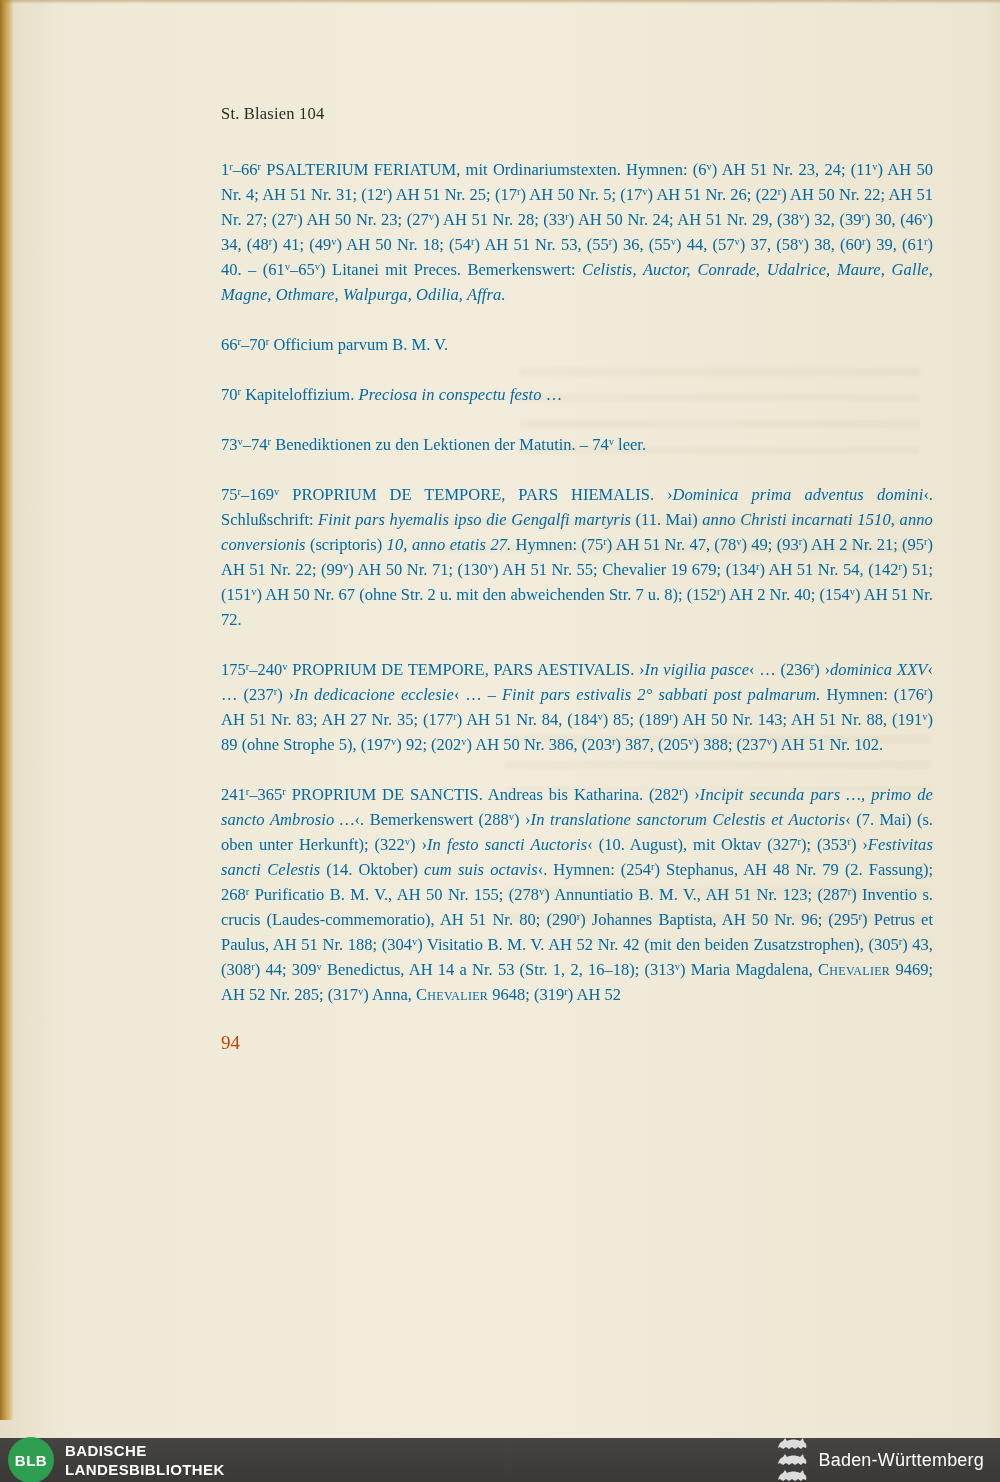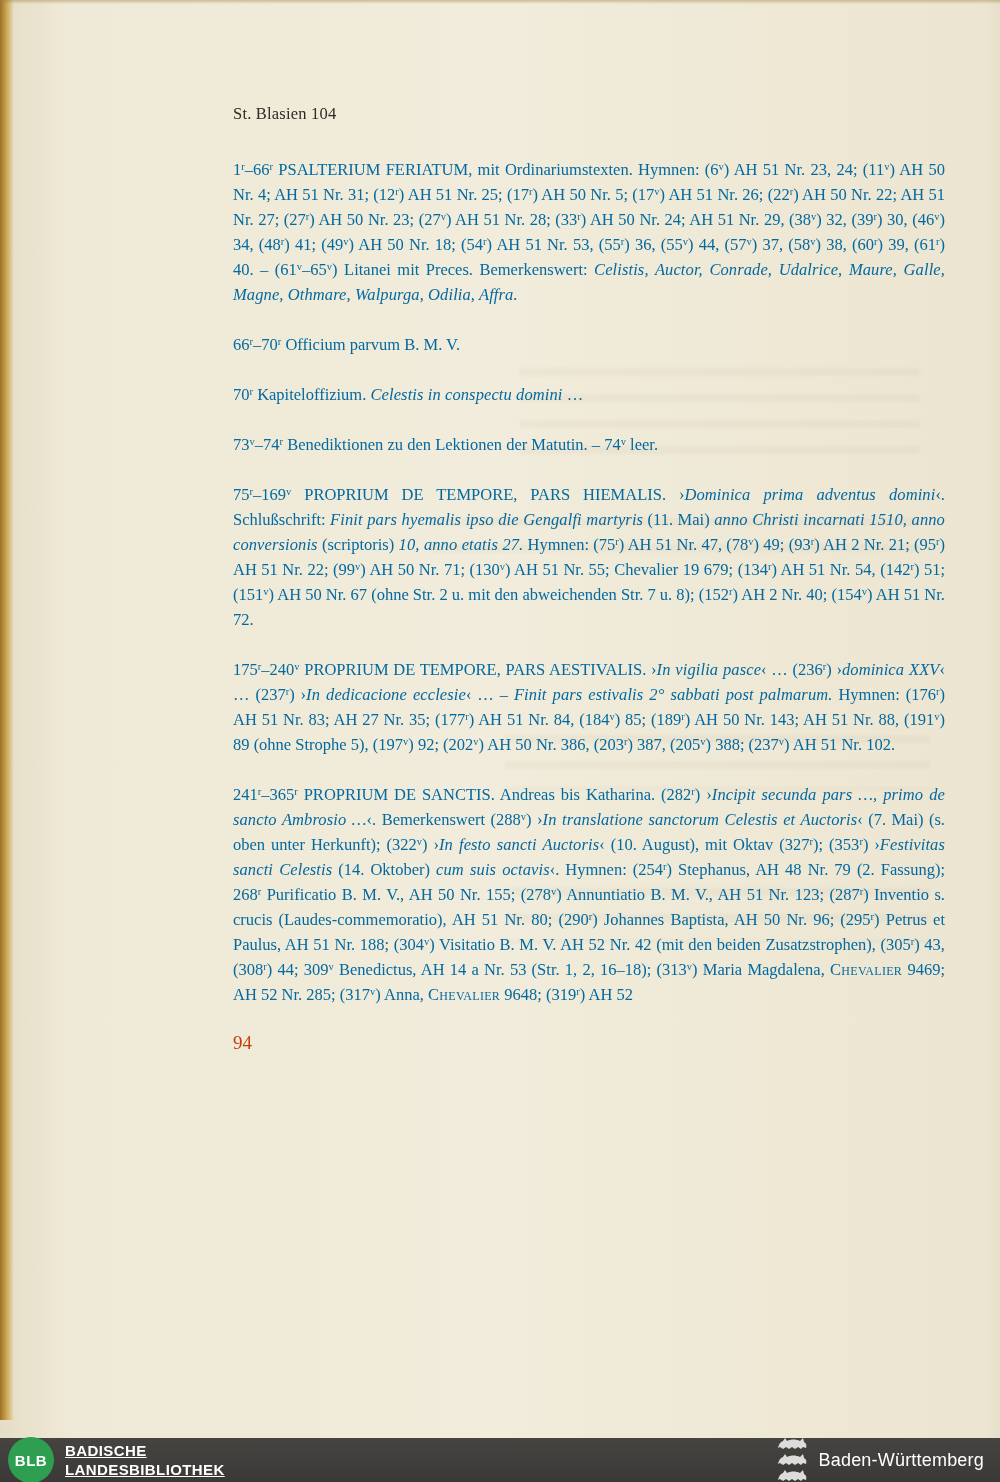--- a/index.html
+++ b/index.html
@@ -19,21 +19,20 @@
   }
   
   .bleed {
     position:absolute; z-index:0; pointer-events:none; opacity:.45;
     background: repeating-linear-gradient(180deg, rgba(115,100,70,0.10) 0 8px, rgba(115,100,70,0) 8px 26px);
     filter: blur(1.6px);
   }
   .content {
     position:absolute; left:221px; top:104px; width:712px; z-index:2;
     color:#2f2b24;
-    margin-left:12px;
   }
   .page-header {
     font-size:16.5px; letter-spacing:0.2px; margin-bottom:33px; color:#2f2b24;
   }
   .entry {
     margin:0 0 25px 0; text-align:justify; font-size:16.5px; line-height:25px;
     color:#0369a1;
   }
   .entry sup { font-size:10.5px; line-height:0; vertical-align:5px; }
   .entry i { letter-spacing:0.1px; }
@@ -45,41 +44,41 @@
     background: linear-gradient(180deg, #454441 0%, #3a3937 100%);
     display:flex; align-items:center; color:#ffffff;
     font-family:"Liberation Sans", sans-serif;
   }
   .blb-badge {
     width:46px; height:46px; border-radius:50%; background:#2e9e51;
     display:flex; align-items:center; justify-content:center;
     font-weight:bold; font-size:15px; color:#ffffff; margin-left:8px;
     letter-spacing:0.5px; flex:0 0 auto;
   }
-  .lib-name { margin-left:11px; font-weight:bold; font-size:15px; line-height:19px; letter-spacing:0.4px;text-decoration:underline; }
+  .lib-name { margin-left:11px; font-weight:bold; font-size:15px; line-height:19px; letter-spacing:0.4px; }
   .footer-right { margin-left:auto; display:flex; align-items:center; gap:9px; margin-right:16px; }
   .bw-emblem { display:block; flex:0 0 auto; }
   .bw-label { font-size:18px; letter-spacing:0.2px; }
 </style>
 </head>
 <body>
 
 <div class="scan-edge-left"></div>
 <div class="scan-edge-top"></div>
 <div class="bleed" style="left:520px; top:368px; width:400px; height:88px;"></div>
 <div class="bleed" style="left:430px; top:518px; width:490px; height:48px;"></div>
 <div class="bleed" style="left:505px; top:735px; width:425px; height:55px;"></div>
 <div class="bleed" style="left:505px; top:888px; width:425px; height:55px;"></div>
 
 <div class="content">
   <div class="page-header">St. Blasien 104</div>
   <div id="paragraphs">
       <p class="entry">1<sup>r</sup>–66<sup>r</sup> PSALTERIUM FERIATUM, mit Ordinariumstexten. Hymnen: (6<sup>v</sup>) AH 51 Nr. 23, 24; (11<sup>v</sup>) AH 50 Nr. 4; AH 51 Nr. 31; (12<sup>r</sup>) AH 51 Nr. 25; (17<sup>r</sup>) AH 50 Nr. 5; (17<sup>v</sup>) AH 51 Nr. 26; (22<sup>r</sup>) AH 50 Nr. 22; AH 51 Nr. 27; (27<sup>r</sup>) AH 50 Nr. 23; (27<sup>v</sup>) AH 51 Nr. 28; (33<sup>r</sup>) AH 50 Nr. 24; AH 51 Nr. 29, (38<sup>v</sup>) 32, (39<sup>r</sup>) 30, (46<sup>v</sup>) 34, (48<sup>r</sup>) 41; (49<sup>v</sup>) AH 50 Nr. 18; (54<sup>r</sup>) AH 51 Nr. 53, (55<sup>r</sup>) 36, (55<sup>v</sup>) 44, (57<sup>v</sup>) 37, (58<sup>v</sup>) 38, (60<sup>r</sup>) 39, (61<sup>r</sup>) 40. – (61<sup>v</sup>–65<sup>v</sup>) Litanei mit Preces. Bemerkenswert: <i>Celistis, Auctor, Conrade, Udalrice, Maure, Galle, Magne, Othmare, Walpurga, Odilia, Affra.</i></p>
       <p class="entry">66<sup>r</sup>–70<sup>r</sup> Officium parvum B. M. V.</p>
-      <p class="entry">70<sup>r</sup> Kapiteloffizium. <i>Celestis in conspectu domini</i> …</p>
+      <p class="entry">70<sup>r</sup> Kapiteloffizium. <i>Preciosa in conspectu festo</i> …</p>
       <p class="entry">73<sup>v</sup>–74<sup>r</sup> Benediktionen zu den Lektionen der Matutin. – 74<sup>v</sup> leer.</p>
       <p class="entry">75<sup>r</sup>–169<sup>v</sup> PROPRIUM DE TEMPORE, PARS HIEMALIS. ›<i>Dominica prima adventus domini</i>‹. Schlußschrift: <i>Finit pars hyemalis ipso die Gengalfi martyris</i> (11. Mai) <i>anno Christi incarnati 1510, anno conversionis</i> (scriptoris) <i>10, anno etatis 27.</i> Hymnen: (75<sup>r</sup>) AH 51 Nr. 47, (78<sup>v</sup>) 49; (93<sup>r</sup>) AH 2 Nr. 21; (95<sup>r</sup>) AH 51 Nr. 22; (99<sup>v</sup>) AH 50 Nr. 71; (130<sup>v</sup>) AH 51 Nr. 55; Chevalier 19 679; (134<sup>r</sup>) AH 51 Nr. 54, (142<sup>r</sup>) 51; (151<sup>v</sup>) AH 50 Nr. 67 (ohne Str. 2 u. mit den abweichenden Str. 7 u. 8); (152<sup>r</sup>) AH 2 Nr. 40; (154<sup>v</sup>) AH 51 Nr. 72.</p>
       <p class="entry">175<sup>r</sup>–240<sup>v</sup> PROPRIUM DE TEMPORE, PARS AESTIVALIS. ›<i>In vigilia pasce</i>‹ … (236<sup>r</sup>) ›<i>dominica XXV</i>‹ … (237<sup>r</sup>) ›<i>In dedicacione ecclesie</i>‹ … – <i>Finit pars estivalis 2° sabbati post palmarum.</i> Hymnen: (176<sup>r</sup>) AH 51 Nr. 83; AH 27 Nr. 35; (177<sup>r</sup>) AH 51 Nr. 84, (184<sup>v</sup>) 85; (189<sup>r</sup>) AH 50 Nr. 143; AH 51 Nr. 88, (191<sup>v</sup>) 89 (ohne Strophe 5), (197<sup>v</sup>) 92; (202<sup>v</sup>) AH 50 Nr. 386, (203<sup>r</sup>) 387, (205<sup>v</sup>) 388; (237<sup>v</sup>) AH 51 Nr. 102.</p>
       <p class="entry">241<sup>r</sup>–365<sup>r</sup> PROPRIUM DE SANCTIS. Andreas bis Katharina. (282<sup>r</sup>) ›<i>Incipit secunda pars …, primo de sancto Ambrosio …</i>‹. Bemerkenswert (288<sup>v</sup>) ›<i>In translatione sanctorum Celestis et Auctoris</i>‹ (7. Mai) (s. oben unter Herkunft); (322<sup>v</sup>) ›<i>In festo sancti Auctoris</i>‹ (10. August), mit Oktav (327<sup>r</sup>); (353<sup>r</sup>) ›<i>Festivitas sancti Celestis</i> (14. Oktober) <i>cum suis octavis</i>‹. Hymnen: (254<sup>r</sup>) Stephanus, AH 48 Nr. 79 (2. Fassung); 268<sup>r</sup> Purificatio B. M. V., AH 50 Nr. 155; (278<sup>v</sup>) Annuntiatio B. M. V., AH 51 Nr. 123; (287<sup>r</sup>) Inventio s. crucis (Laudes-commemoratio), AH 51 Nr. 80; (290<sup>r</sup>) Johannes Baptista, AH 50 Nr. 96; (295<sup>r</sup>) Petrus et Paulus, AH 51 Nr. 188; (304<sup>v</sup>) Visitatio B. M. V. AH 52 Nr. 42 (mit den beiden Zusatzstrophen), (305<sup>r</sup>) 43, (308<sup>r</sup>) 44; 309<sup>v</sup> Benedictus, AH 14 a Nr. 53 (Str. 1, 2, 16–18); (313<sup>v</sup>) Maria Magdalena, <span class="sc">Chevalier</span> 9469; AH 52 Nr. 285; (317<sup>v</sup>) Anna, <span class="sc">Chevalier</span> 9648; (319<sup>r</sup>) AH 52</p>
     </div>
   <div class="page-number">94</div>
 </div>
 
 <div class="footer">
   <div class="blb-badge">BLB</div>

